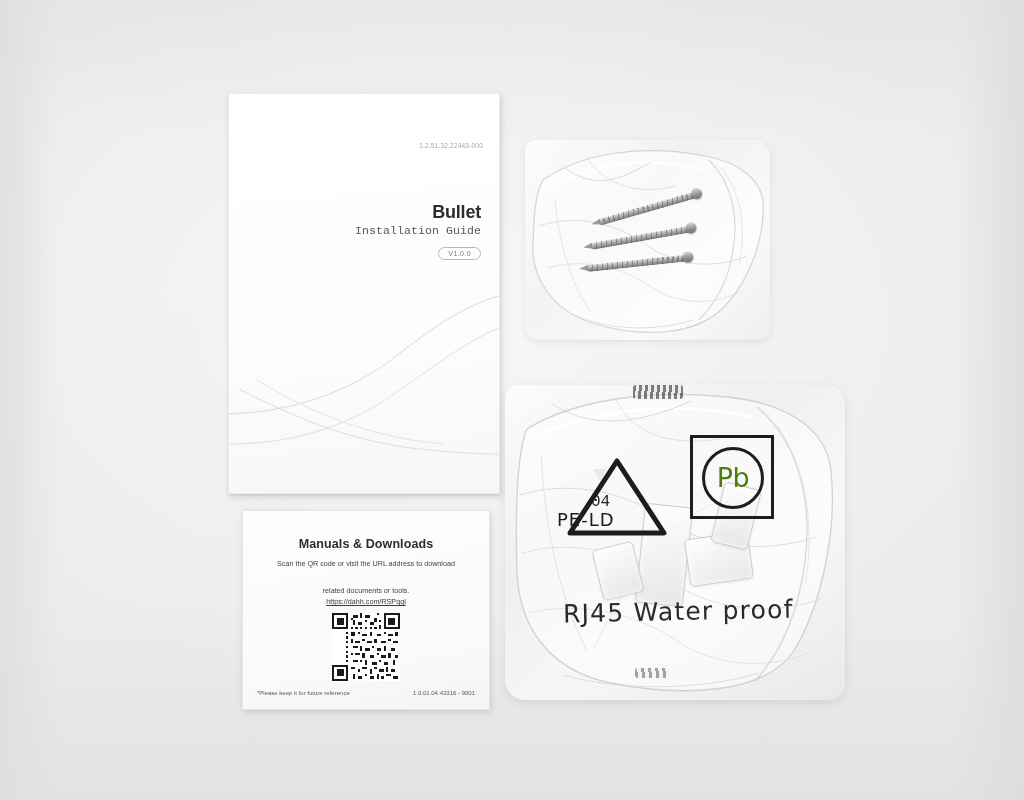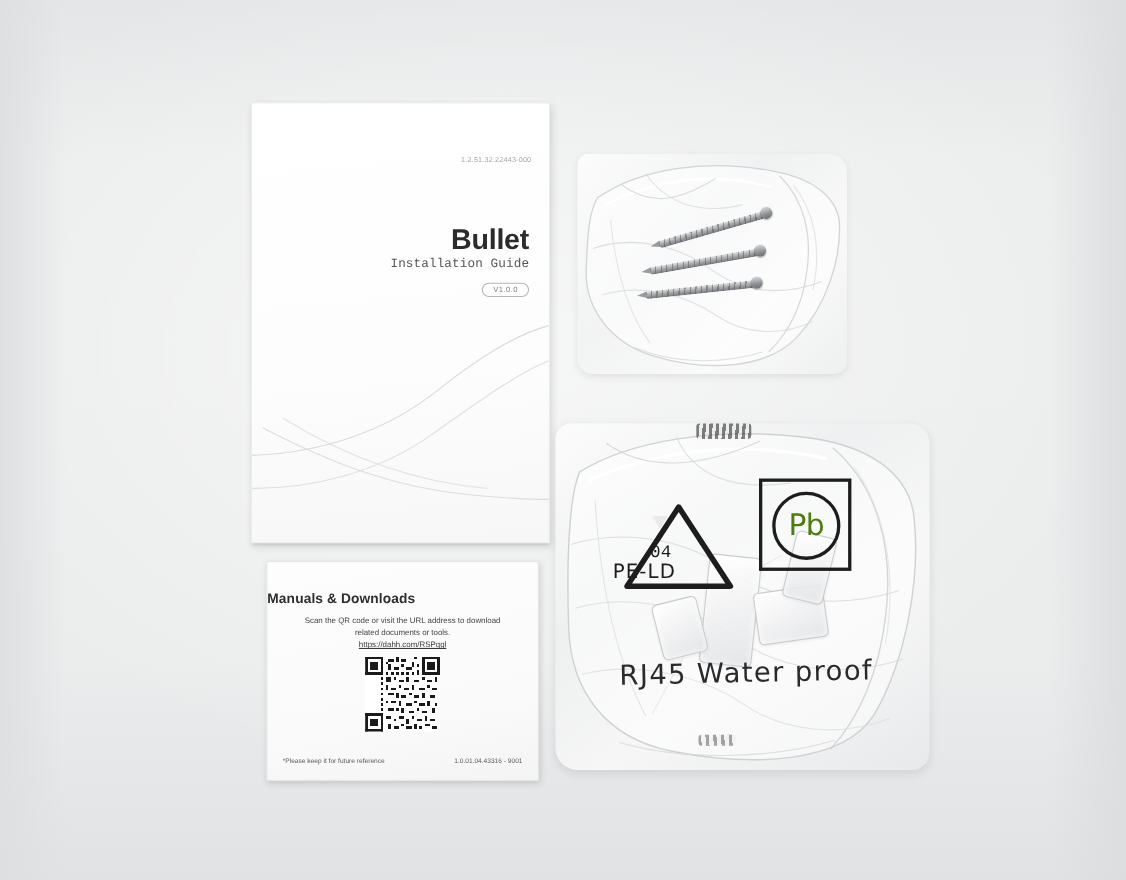--- a/index.html
+++ b/index.html
@@ -65,21 +65,21 @@
     letter-spacing: 0.2px;
   }
   .booklet-titleblock {
     position: absolute;
     right: 18px;
     top: 108px;
     text-align: right;
     width: 230px;
   }
   .booklet-title-1 {
-    font-size: 26px;
+    font-size: 18px;
     font-weight: bold;
     color: #2c2c2c;
     line-height: 1.22;
     letter-spacing: -0.2px;
   }
   .booklet-title-2 {
     font-size: 23px;
     font-weight: bold;
     color: #2c2c2c;
     line-height: 1.22;
@@ -116,30 +116,32 @@
     top: 510px;
     width: 246px;
     height: 198px;
     background: linear-gradient(170deg, #fdfdfd 0%, #fafafa 70%, #f4f4f4 100%);
     box-shadow: 1px 2px 6px rgba(0,0,0,0.13);
     border: 1px solid #e6e6e6;
     border-radius: 2px;
   }
   .qr-heading {
     margin-top: 26px;
+    text-align: center;
     font-size: 12.5px;
     font-weight: bold;
     color: #2e2e2e;
     letter-spacing: 0.1px;
   }
   .qr-line {
     text-align: center;
     font-size: 7.2px;
     color: #444;
     line-height: 1.55;
+    margin-top: 16px;
   }
   .qr-line.first { margin-top: 7px; }
   .qr-link {
     text-align: center;
     font-size: 7.2px;
     color: #3b3b3b;
     text-decoration: underline;
     line-height: 1.55;
   }
   .qr-image {

